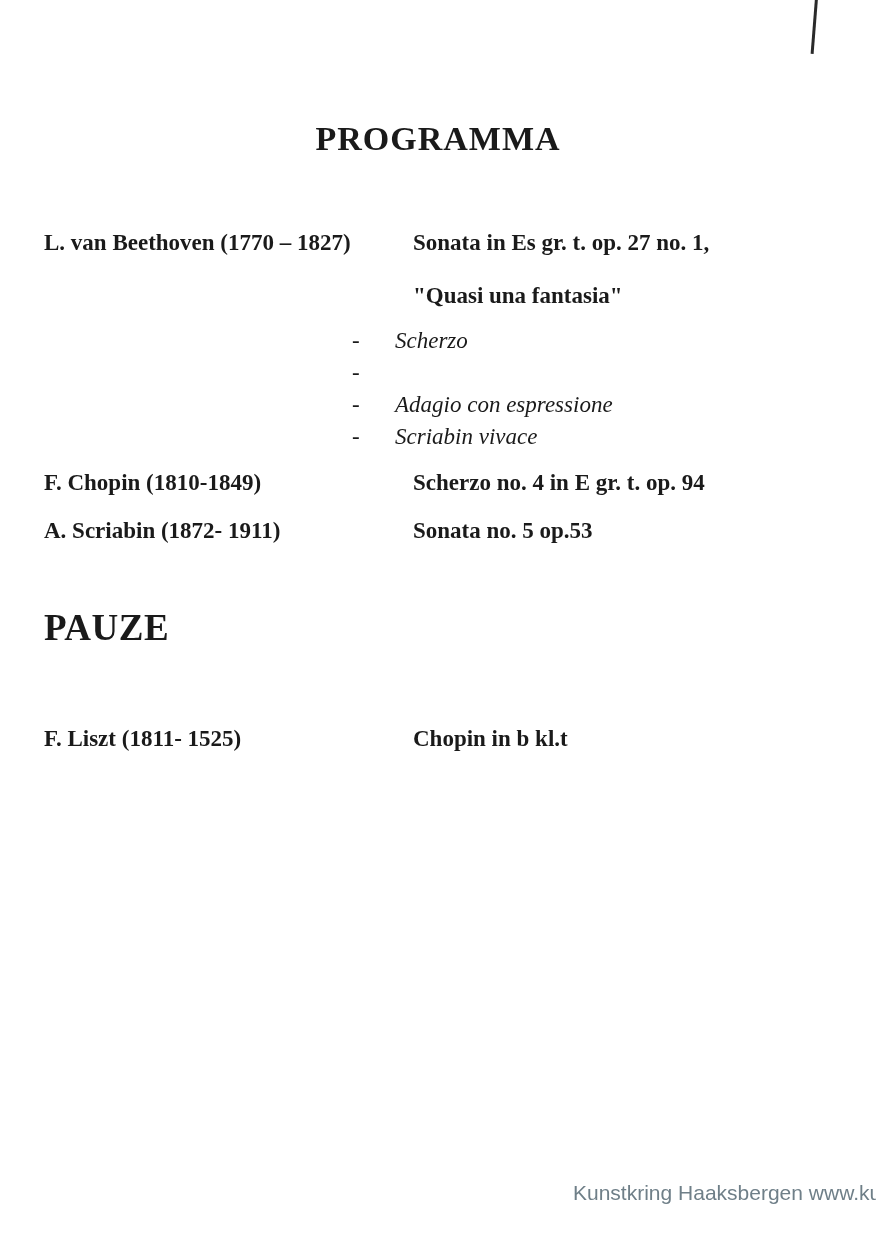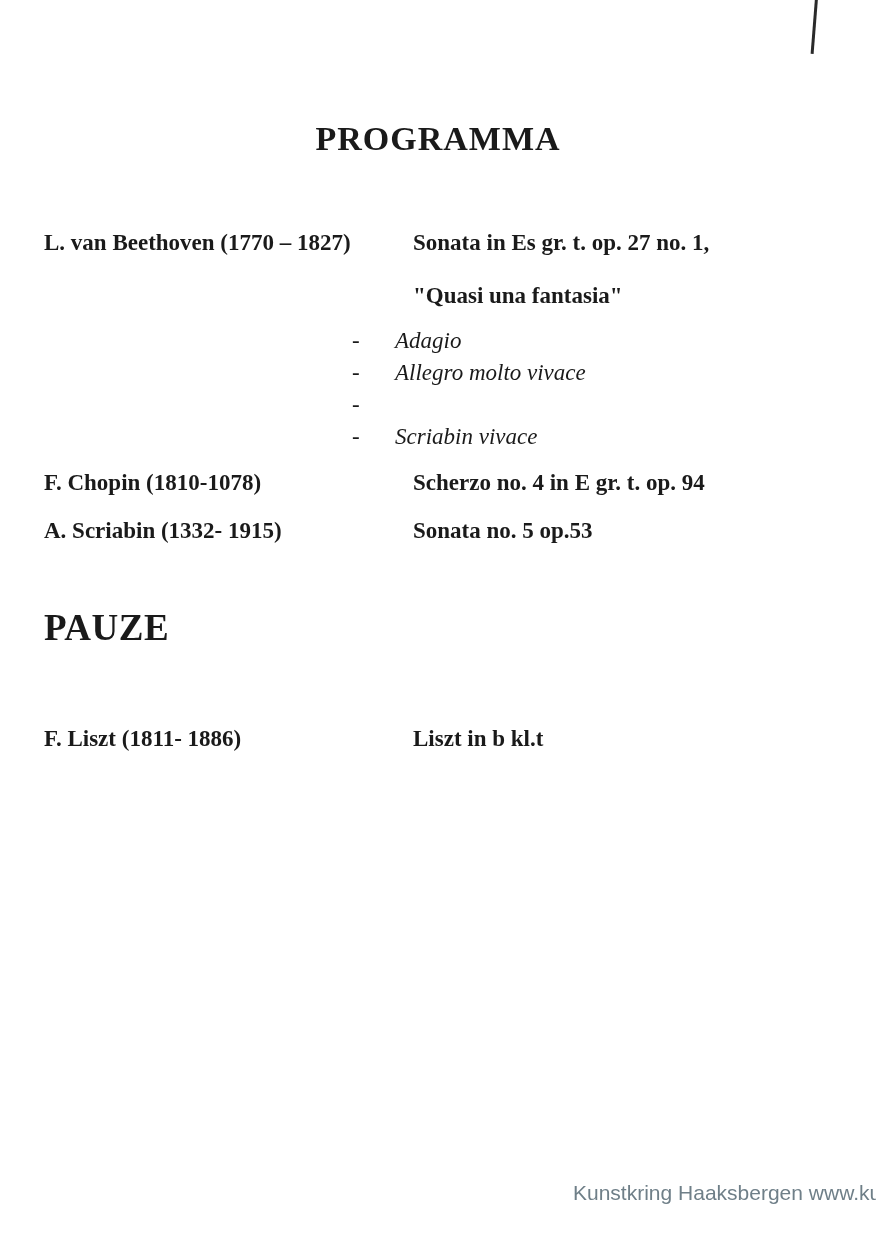--- a/index.html
+++ b/index.html
@@ -114,47 +114,47 @@
     <span class="composer">L. van Beethoven (1770 – 1827)</span>
     <span class="piece">Sonata in Es gr. t. op. 27 no. 1,</span>
   </div>
   <div class="row row-quasi">
     <span class="piece">"Quasi una fantasia"</span>
   </div>
 
   <div class="movements">
     <div class="movement-row">
       <span class="movement-dash">-</span>
-      <span class="movement-name">Adagio</span>
+      <span class="movement-name">Scherzo</span>
     </div>
     <div class="movement-row">
       <span class="movement-dash">-</span>
-      <span class="movement-name">Allegro molto vivace</span>
     </div>
     <div class="movement-row">
       <span class="movement-dash">-</span>
+      <span class="movement-name">Adagio con espressione</span>
     </div>
     <div class="movement-row">
       <span class="movement-dash">-</span>
       <span class="movement-name">Scriabin vivace</span>
     </div>
   </div>
 
   <div class="row row-chopin">
-    <span class="composer">F. Chopin (1810-1078)</span>
+    <span class="composer">F. Chopin (1810-1849)</span>
     <span class="piece">Scherzo no. 4 in E gr. t. op. 94</span>
   </div>
 
   <div class="row row-scriabin">
-    <span class="composer">A. Scriabin (1332- 1915)</span>
+    <span class="composer">A. Scriabin (1872- 1911)</span>
     <span class="piece">Sonata no. 5 op.53</span>
   </div>
 
   <div class="interval">PAUZE</div>
 
   <div class="row row-liszt">
-    <span class="composer">F. Liszt (1811- 1886)</span>
-    <span class="piece">Liszt in b kl.t</span>
+    <span class="composer">F. Liszt (1811- 1525)</span>
+    <span class="piece">Chopin in b kl.t</span>
   </div>
 
   <div class="footer">Kunstkring Haaksbergen www.kunstkring</div>
 
 </div>
 
 </body></html>

